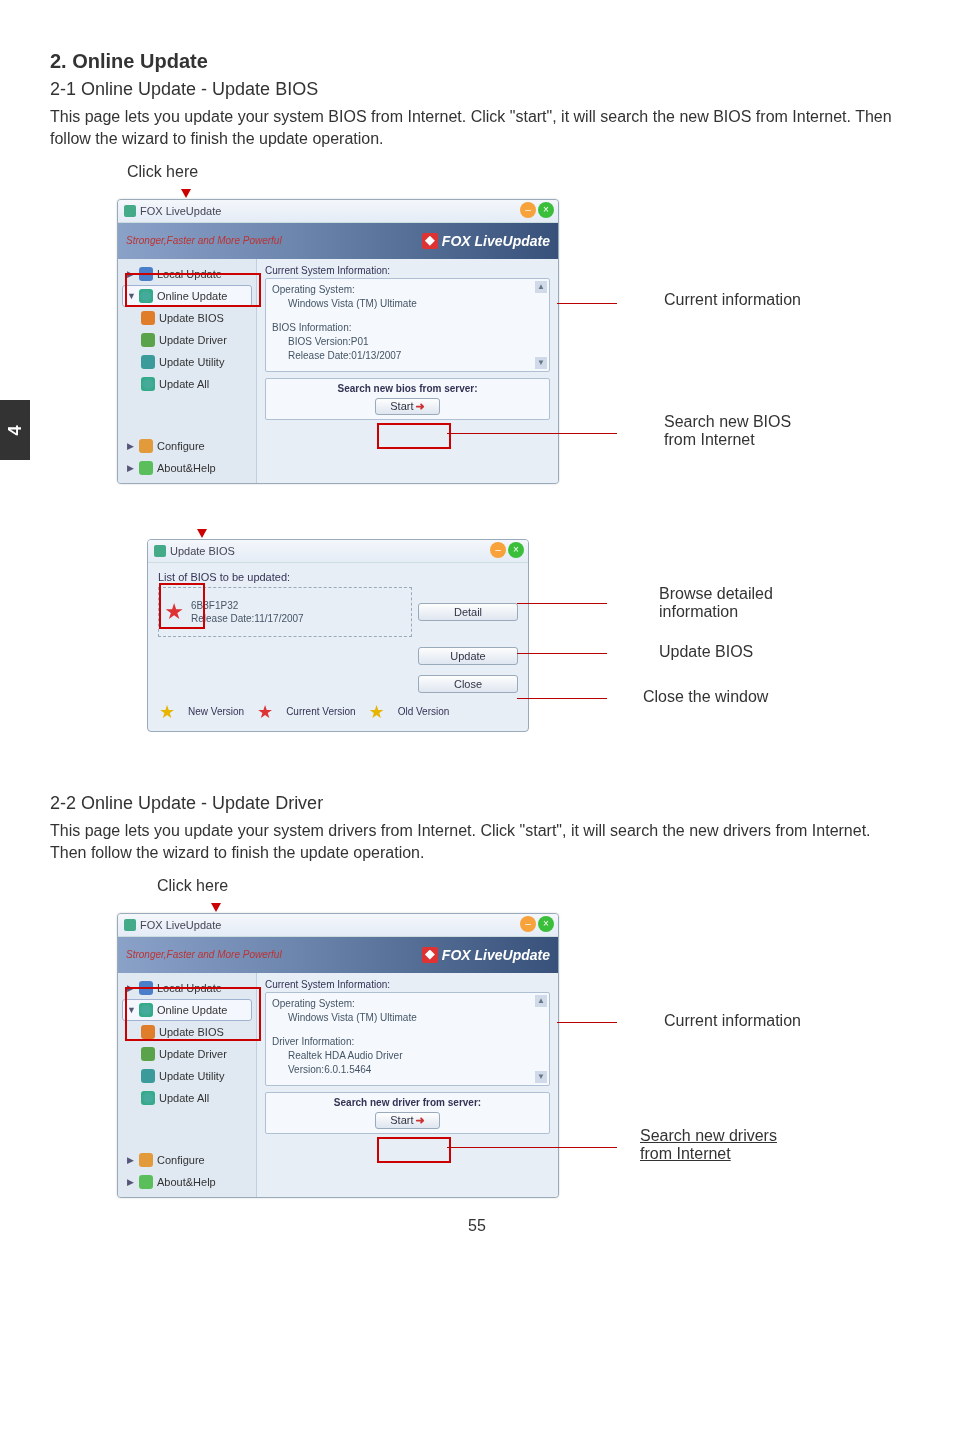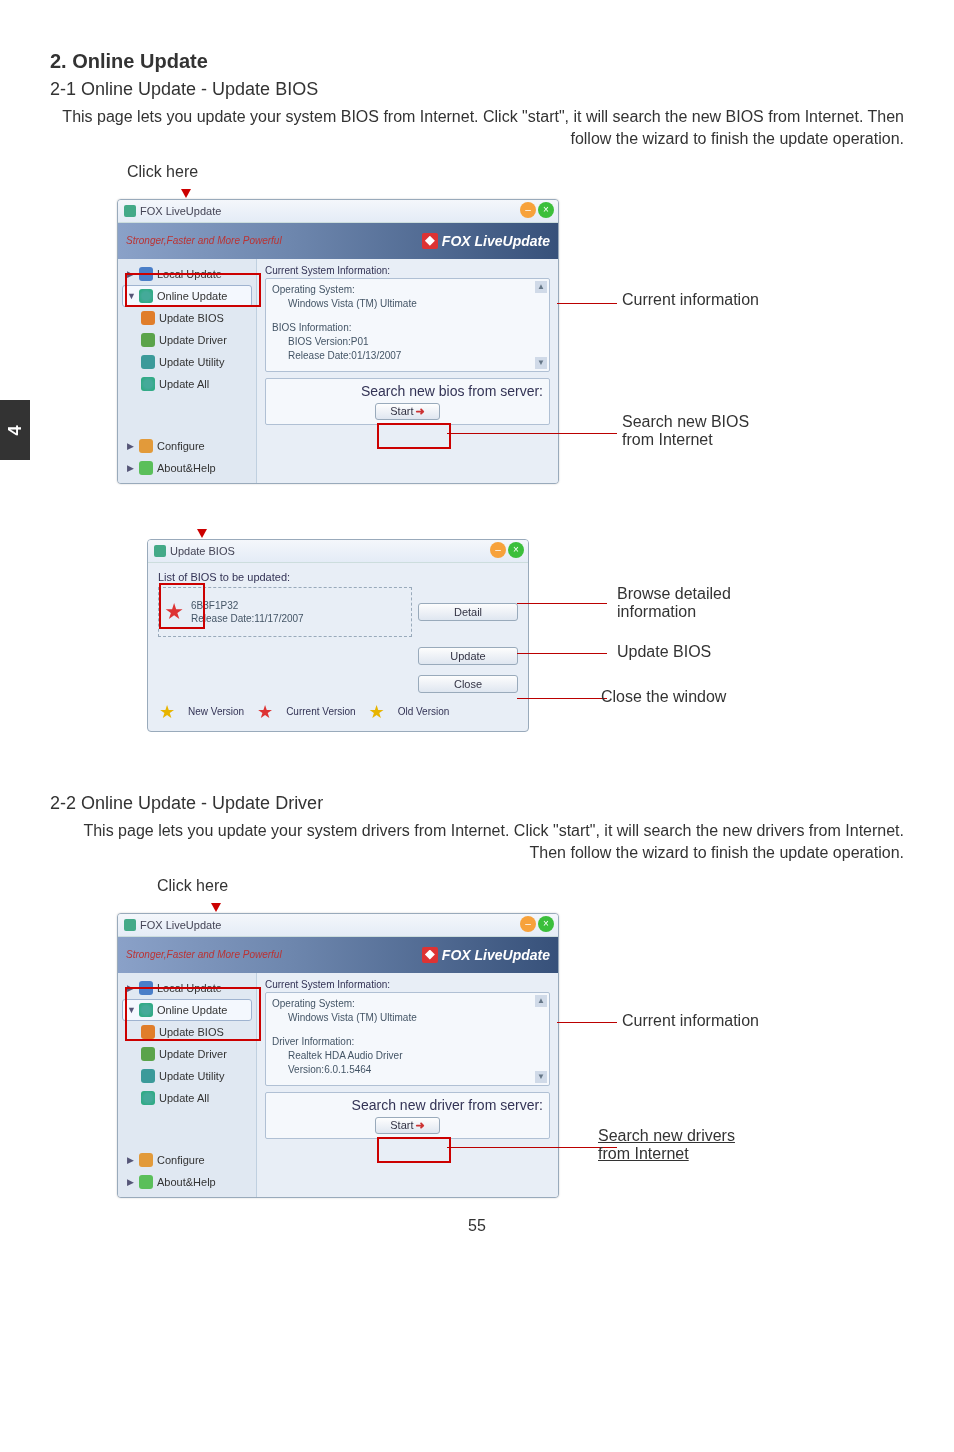--- a/index.html
+++ b/index.html
@@ -23,21 +23,21 @@
     color: #fff;
     font-weight: bold;
     display: flex;
     align-items: center;
     justify-content: center;
     transform-origin: center;
   }
   .side-tab span { transform: rotate(-90deg); font-size: 18px; }
   h2.sec-title { font-size: 20px; margin: 0 0 6px 0; font-weight: bold; }
   h3.sub-title { font-size: 18px; margin: 0 0 6px 0; font-weight: normal; }
-  p.body { font-size: 16px; margin: 0 0 12px 0; line-height: 1.4; text-align: right; }
+  p.body { font-size: 16px; margin: 0 0 12px 0; line-height: 1.4; }
   .fig-wrap { position: relative; margin: 10px auto 30px auto; width: 760px; }
   .ann-line { position:absolute; background:#b00; height:1.5px; }
   .app-window {
     width: 440px;
     border: 1px solid #9ab;
     background: #e8eef6;
     border-radius: 4px;
     overflow: hidden;
     box-shadow: 0 0 2px rgba(0,0,0,.2);
   }
@@ -120,21 +120,21 @@
   }
   .info-box .scroll-up, .info-box .scroll-dn {
     position:absolute; right:2px; width:12px; height:12px; background:#d0dae8; font-size:8px; text-align:center; color:#678;
   }
   .scroll-up{top:2px;} .scroll-dn{bottom:2px;}
   .search-section {
     border:1px solid #b0c0d4; background:#f5f8fc; padding:4px 6px;
     border-radius:2px;
     text-align:center;
   }
-  .search-lbl{ text-align:right; font-size:14px; margin-bottom:4px;}
+  .search-lbl{ text-align:center; font-size:10px; margin-bottom:4px;font-weight:bold;}
   .start-btn {
     display:inline-block;
     background: linear-gradient(#fefefe,#dfe6f0);
     border:1px solid #9ab;
     padding:1px 14px;
     font-size:11px;
     border-radius:3px;
     cursor:pointer;
     color:#334;
   }
@@ -187,20 +187,21 @@
   .click-label { font-size:16px; margin-left:30px; margin-bottom:4px;}
   .dlg-select-label { font-size:16px; margin-left:50px; margin-bottom:4px;}
   .red-box { position:absolute; border:2px solid #c00; pointer-events:none; }
   .arrow-down{
     position:absolute;width:0;height:0;border-left:5px solid transparent;border-right:5px solid transparent;border-top:9px solid #c00;
   }
   .callout {
     position:absolute;
     font-size:16px;
     color:#333;
+    margin-left:42px;
   }
 </style>
 </head>
 <body>
 
 <div class="page">
   <div class="side-tab">
       <span>4</span>
     </div>
 

